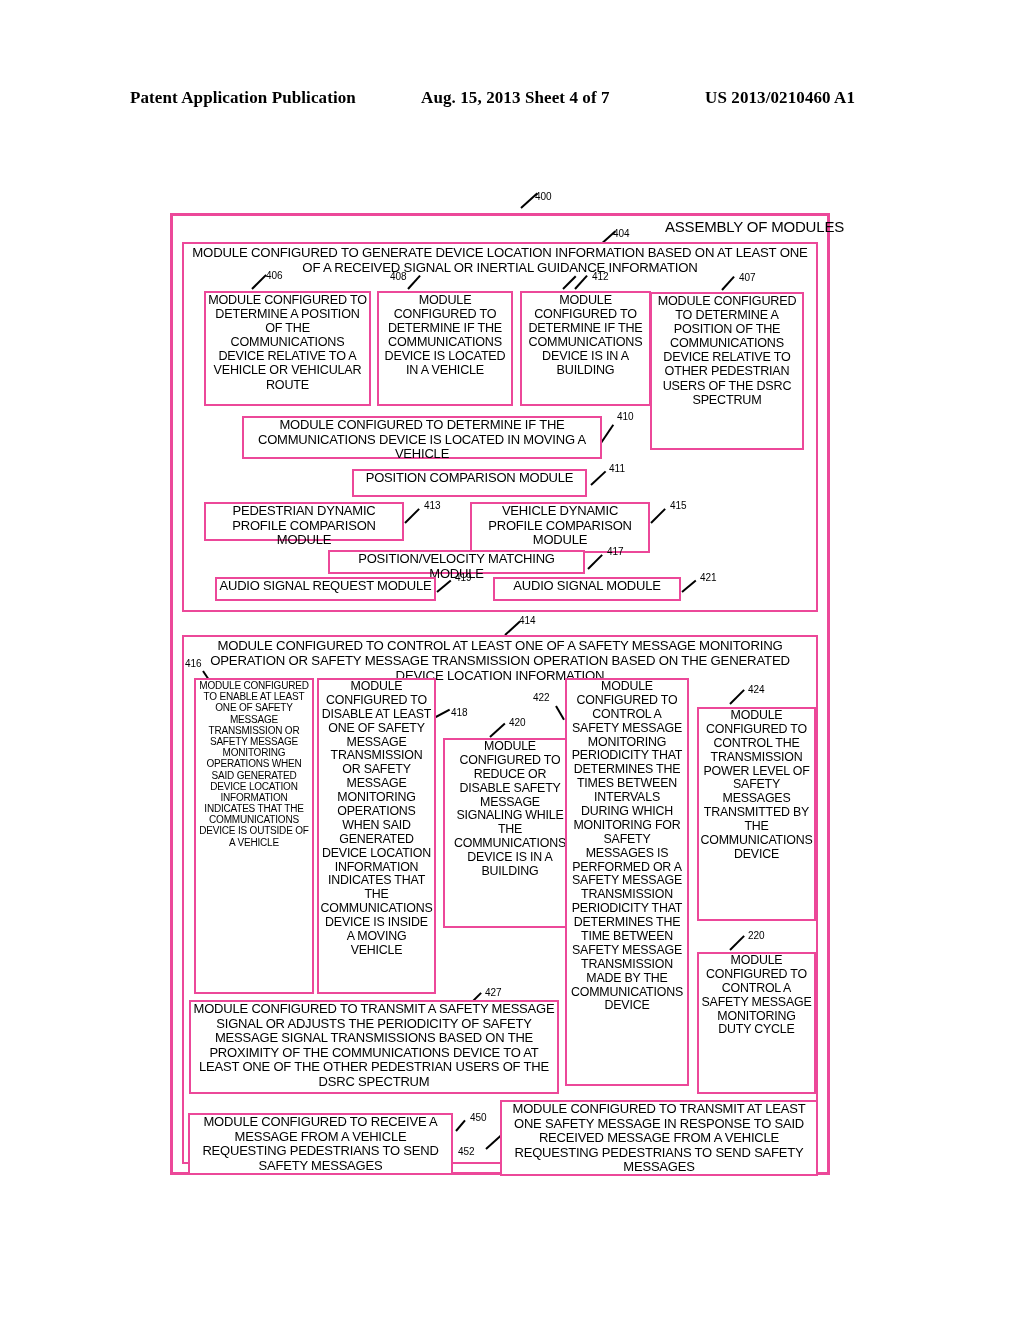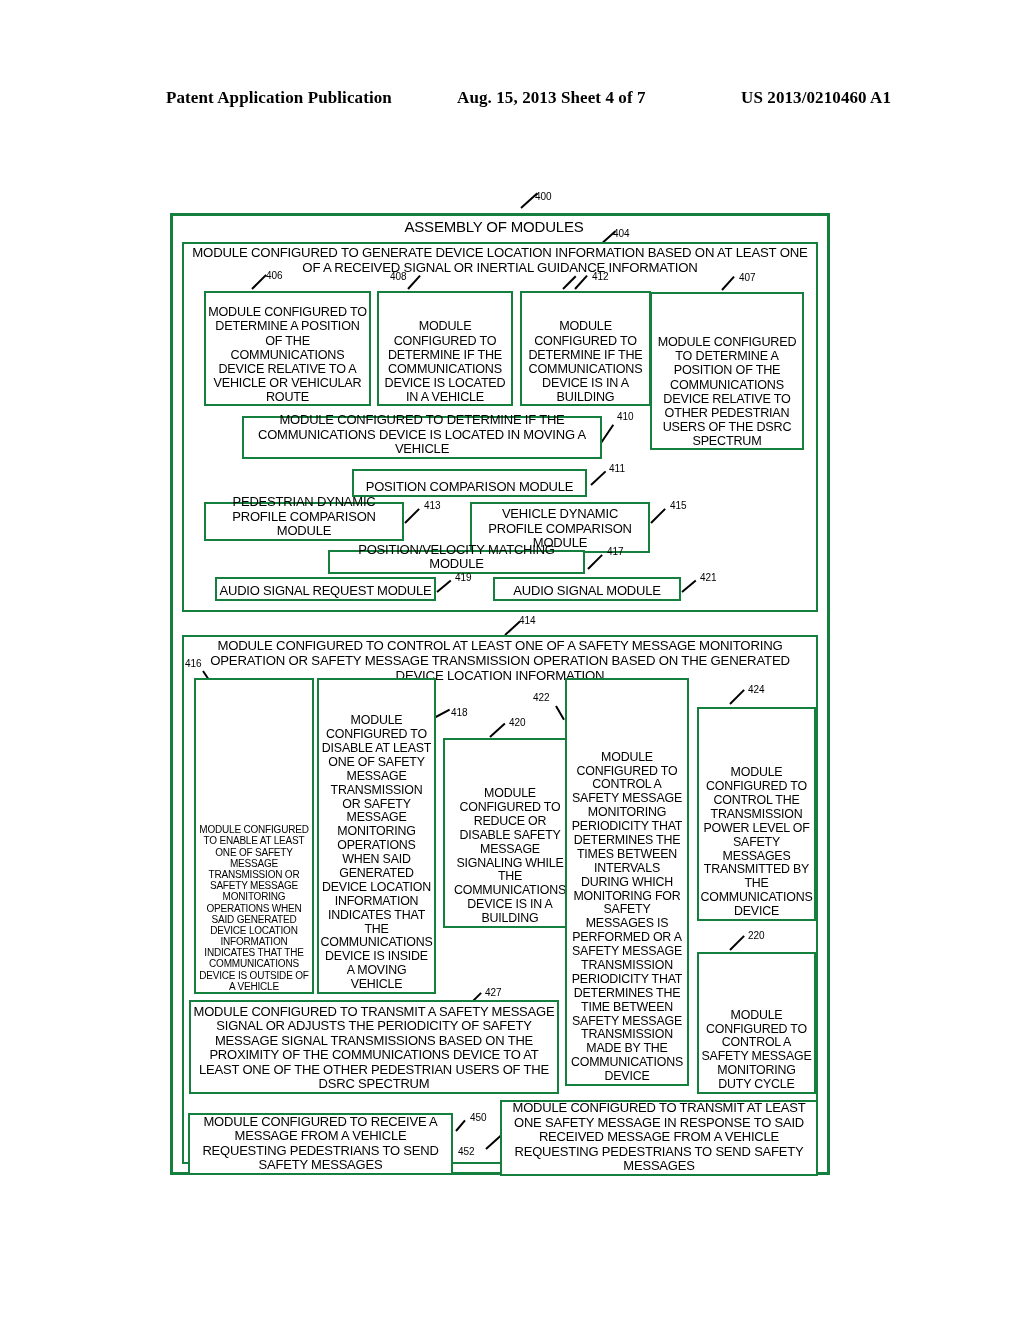--- a/index.html
+++ b/index.html
@@ -21,40 +21,39 @@
     position: absolute;
     top: 88px;
     left: 130px;
     width: 764px;
     height: 26px;
     font-family: "Liberation Serif", serif;
     font-weight: bold;
     font-size: 17px;
     letter-spacing: 0.1px;
     white-space: nowrap;
-    margin-left: 36px;
   }
   .pub-header .h-left   { position: absolute; left: 0px;   top: 0; }
   .pub-header .h-mid    { position: absolute; left: 291px; top: 0; }
   .pub-header .h-right  { position: absolute; left: 575px; top: 0; }
 
   
   #figure {
     position: absolute;
     left: 0; top: 0;
     width: 1024px; height: 1320px;
   }
 
   .box {
     position: absolute;
     box-sizing: border-box;
-    border: 2px solid #15803d;
+    border: 2px solid #ec4899;
     background: #fff;
     display: flex;
-    align-items: flex-end;
+    align-items: flex-start;
     justify-content: center;
     text-align: center;
     font-family: "Liberation Sans", sans-serif;
     line-height: 1.12;
     letter-spacing: -0.2px;
   }
   .box.outer { border-width: 3px; display: block; }
 
   .t { display: block; padding: 0 2px; }
 
@@ -99,21 +98,21 @@
   <span class="h-right">US 2013/0210460 A1</span>
 </div>
 
 <div id="figure">
 
   <div class="lead" style="left:521px; top:207px; width:22px; transform:rotate(-42deg);"></div>
   <div class="lbl" style="left:535px; top:191px;">400</div>
 
   <div class="box outer" style="left:170px; top:213px; width:660px; height:962px;"></div>
 
-  <div class="free" style="left:164px; top:219px; width:660px; font-size:15px;">ASSEMBLY OF MODULES</div>
+  <div class="free" style="left:184px; top:219px; width:660px; font-size:15px;text-align:right;">ASSEMBLY OF MODULES</div>
 
   <div class="lead" style="left:599px; top:245px; width:22px; transform:rotate(-42deg);"></div>
   <div class="lbl" style="left:613px; top:228px;">404</div>
 
   <div class="box" style="left:182px; top:242px; width:636px; height:370px; display:block;"></div>
 
   <div class="free" style="left:184px; top:246px; width:632px; font-size:13.2px; white-space:normal;">MODULE CONFIGURED TO GENERATE DEVICE LOCATION INFORMATION BASED ON AT LEAST ONE OF A RECEIVED SIGNAL OR INERTIAL GUIDANCE INFORMATION</div>
 
   <div class="lead" style="left:252px; top:288px; width:20px; transform:rotate(-45deg);"></div>
   <div class="lbl" style="left:266px; top:270px;">406</div>

